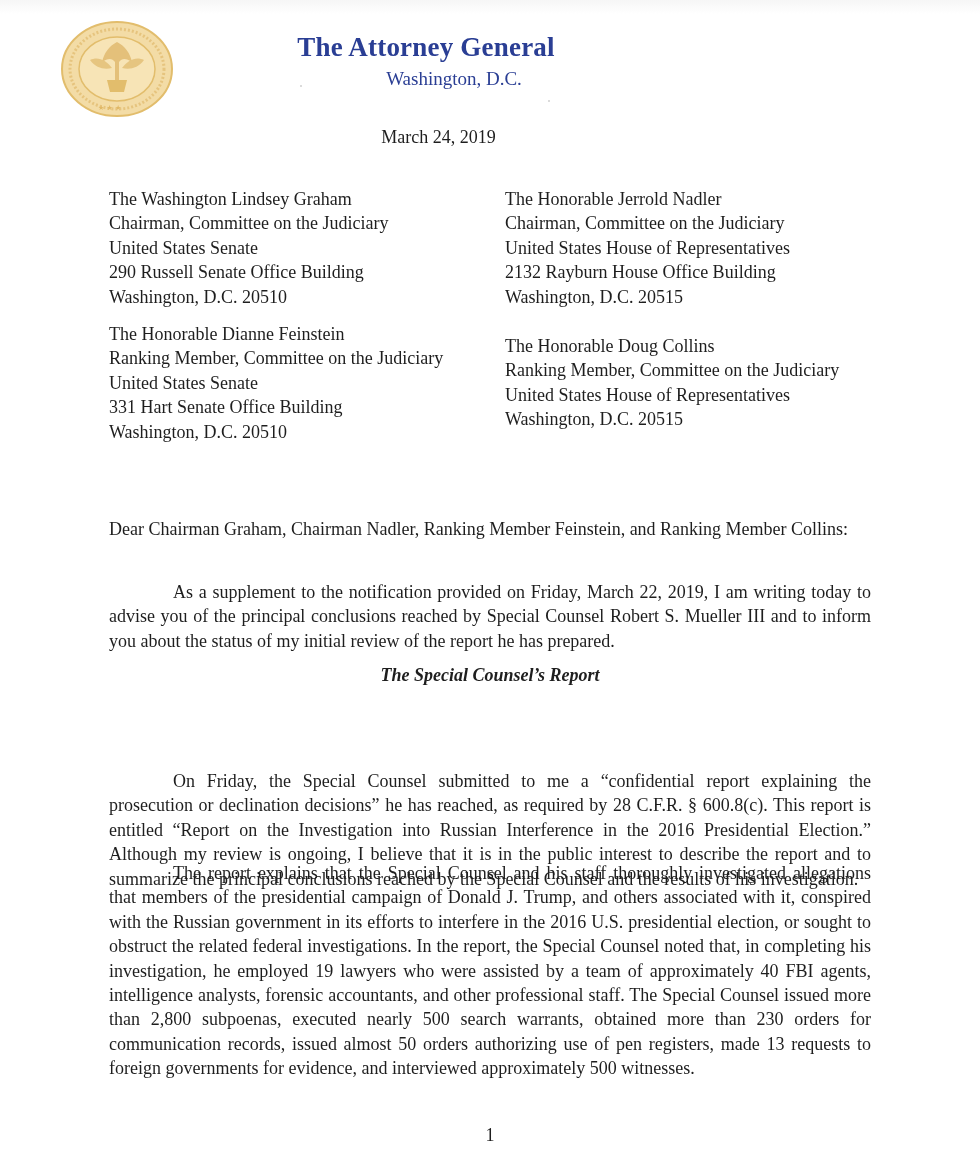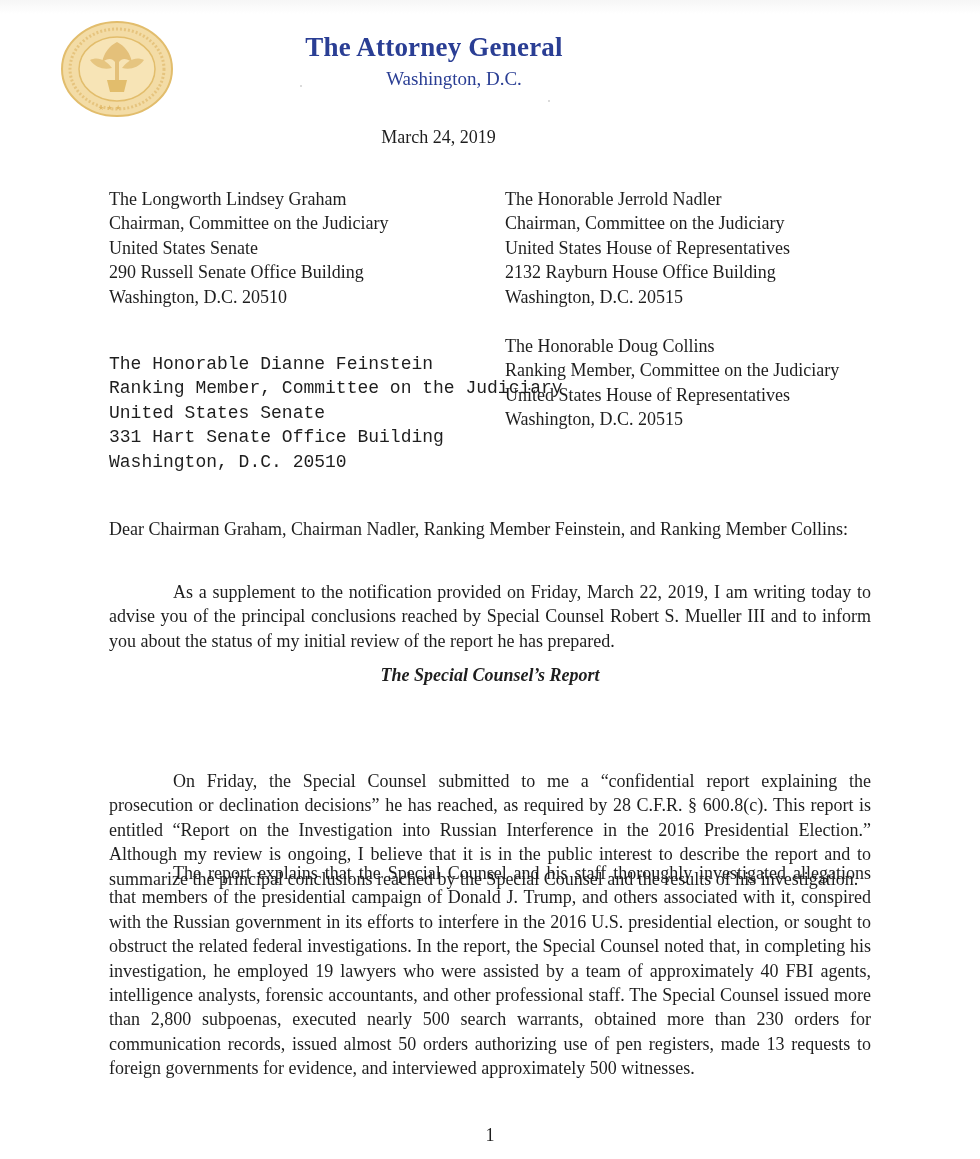--- a/index.html
+++ b/index.html
@@ -24,21 +24,21 @@
   }
   .seal {
     position: absolute;
     left: 60px;
     top: 20px;
     width: 114px;
     height: 98px;
   }
   .letterhead-title {
     position: absolute;
-    left: 16px;
+    left: 8px;
     width: 836px;
     top: 32px;
     text-align: center;
     font-size: 27px;
     font-weight: bold;
     color: #2a3e94;
     letter-spacing: 0.2px;
   }
   .letterhead-sub {
     position: absolute;
@@ -58,21 +58,21 @@
     font-size: 18px;
   }
   .addr {
     position: absolute;
     font-size: 18px;
     line-height: 24.4px;
   }
   .addr div { white-space: nowrap; }
   .addr-graham { left: 109px; top: 187px; }
   .addr-nadler { left: 505px; top: 187px; }
-  .addr-feinstein { left: 109px; top: 352px; font-family: Liberation Mono, monospace; }
+  .addr-feinstein { left: 109px; top: 322px; }
   .addr-collins { left: 505px; top: 334px; }
   .body-text {
     position: absolute;
     left: 109px;
     width: 762px;
     font-size: 18px;
     line-height: 24.4px;
     text-align: justify;
   }
   .salutation { top: 517px; }
@@ -121,21 +121,21 @@
       <text x="38" y="90" font-size="7" fill="#e0b866" font-family="DejaVu Sans, sans-serif">★ ★ ★</text>
     </svg>
   </div>
 
   <div class="letterhead-title">The Attorney General</div>
   <div class="letterhead-sub">Washington, D.C.</div>
 
   <div class="date">March 24, 2019</div>
 
   <div class="addr addr-graham">
-    <div>The Longworth Lindsey Graham</div>
+    <div>The Washington Lindsey Graham</div>
     <div>Chairman, Committee on the Judiciary</div>
     <div>United States Senate</div>
     <div>290 Russell Senate Office Building</div>
     <div>Washington, D.C. 20510</div>
   </div>
 
   <div class="addr addr-nadler">
     <div>The Honorable Jerrold Nadler</div>
     <div>Chairman, Committee on the Judiciary</div>
     <div>United States House of Representatives</div>

